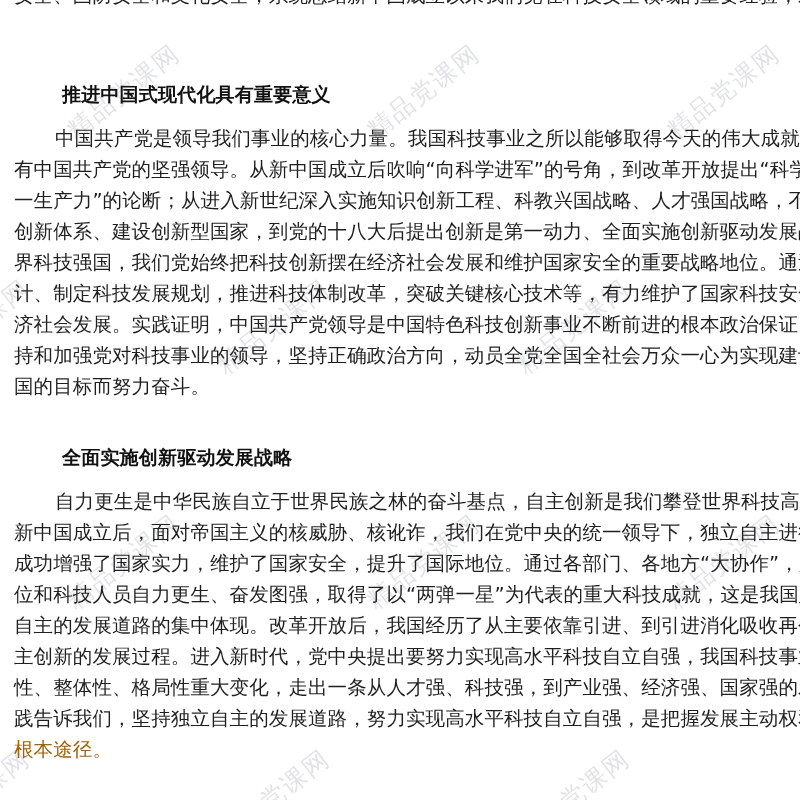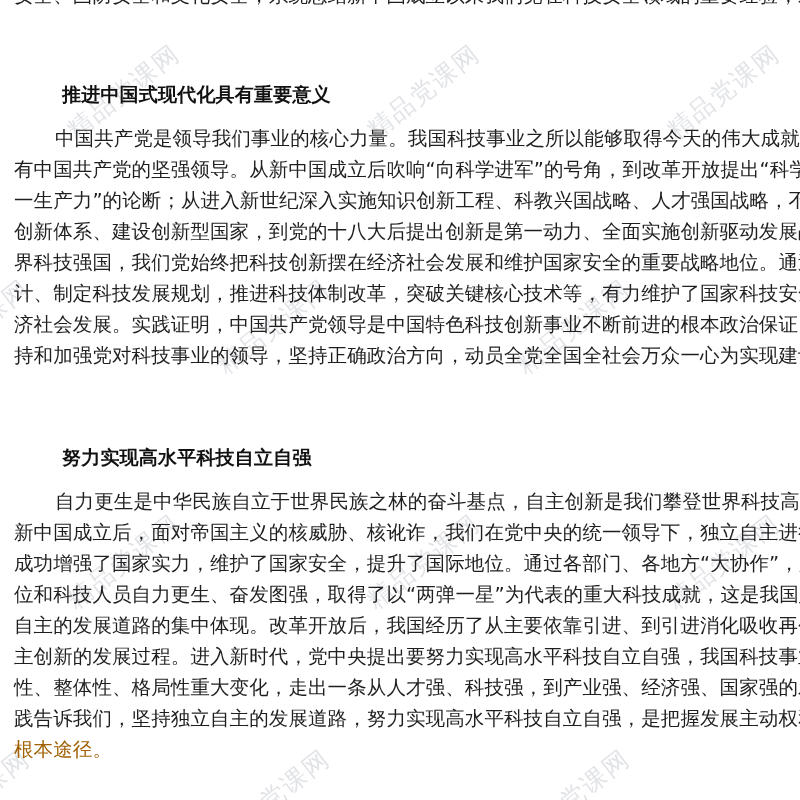--- a/index.html
+++ b/index.html
@@ -112,21 +112,22 @@
       <div class="clipped-line">安全、国防安全和文化安全，系统总结新中国成立以来我们党在科技安全领域的重要经验，对于在新的</div>
       <h2 class="section-heading" style="top: 85px; color: rgb(17, 17, 17);">推进中国式现代化具有重要意义</h2>
       <div class="line-abs para-line indented" style="top: 129px; color: rgb(31, 31, 31);">中国共产党是领导我们事业的核心力量。我国科技事业之所以能够取得今天的伟大成就，最根本的是</div>
       <div class="line-abs para-line" style="top: 160px; color: rgb(31, 31, 31);">有中国共产党的坚强领导。从新中国成立后吹响“向科学进军”的号角，到改革开放提出“科学技术是第</div>
       <div class="line-abs para-line" style="top: 191px; color: rgb(31, 31, 31);">一生产力”的论断；从进入新世纪深入实施知识创新工程、科教兴国战略、人才强国战略，不断完善国家</div>
       <div class="line-abs para-line" style="top: 222px; color: rgb(31, 31, 31);">创新体系、建设创新型国家，到党的十八大后提出创新是第一动力、全面实施创新驱动发展战略、建设世</div>
       <div class="line-abs para-line" style="top: 253px; color: rgb(31, 31, 31);">界科技强国，我们党始终把科技创新摆在经济社会发展和维护国家安全的重要战略地位。通过加强顶层设</div>
       <div class="line-abs para-line" style="top: 284px; color: rgb(31, 31, 31);">计、制定科技发展规划，推进科技体制改革，突破关键核心技术等，有力维护了国家科技安全，促进了经</div>
       <div class="line-abs para-line" style="top: 315px; color: rgb(31, 31, 31);">济社会发展。实践证明，中国共产党领导是中国特色科技创新事业不断前进的根本政治保证。我们必须坚</div>
       <div class="line-abs para-line" style="top: 346px; color: rgb(31, 31, 31);">持和加强党对科技事业的领导，坚持正确政治方向，动员全党全国全社会万众一心为实现建设世界科技强</div>
-      <h2 class="section-heading" style="top: 448px; color: rgb(17, 17, 17);">努力实现高水平科技自立自强</h2>
+      <div class="line-abs para-line" style="top: 377px; color: rgb(31, 31, 31);">国的目标而努力奋斗。</div>
+      <h2 class="section-heading" style="top: 448px; color: rgb(17, 17, 17);">全面实施创新驱动发展战略</h2>
       <div class="line-abs para-line indented" style="top: 492px; color: rgb(31, 31, 31);">自力更生是中华民族自立于世界民族之林的奋斗基点，自主创新是我们攀登世界科技高峰的必由之路。</div>
       <div class="line-abs para-line" style="top: 523px; color: rgb(31, 31, 31);">新中国成立后，面对帝国主义的核威胁、核讹诈，我们在党中央的统一领导下，独立自主进行科技攻关，</div>
       <div class="line-abs para-line" style="top: 554px; color: rgb(31, 31, 31);">成功增强了国家实力，维护了国家安全，提升了国际地位。通过各部门、各地方“大协作”，广大科研单</div>
       <div class="line-abs para-line" style="top: 585px; color: rgb(31, 31, 31);">位和科技人员自力更生、奋发图强，取得了以“两弹一星”为代表的重大科技成就，这是我国坚持走独立</div>
       <div class="line-abs para-line" style="top: 616px; color: rgb(31, 31, 31);">自主的发展道路的集中体现。改革开放后，我国经历了从主要依靠引进、到引进消化吸收再创新、再到自</div>
       <div class="line-abs para-line" style="top: 647px; color: rgb(31, 31, 31);">主创新的发展过程。进入新时代，党中央提出要努力实现高水平科技自立自强，我国科技事业发生了历史</div>
       <div class="line-abs para-line" style="top: 678px; color: rgb(31, 31, 31);">性、整体性、格局性重大变化，走出一条从人才强、科技强，到产业强、经济强、国家强的发展道路。实</div>
       <div class="line-abs para-line" style="top: 709px; color: rgb(31, 31, 31);">践告诉我们，坚持独立自主的发展道路，努力实现高水平科技自立自强，是把握发展主动权和维护安全的</div>
       <div class="line-abs para-line" style="top: 740px; color: #a16207;">根本途径。</div>
     </div>

